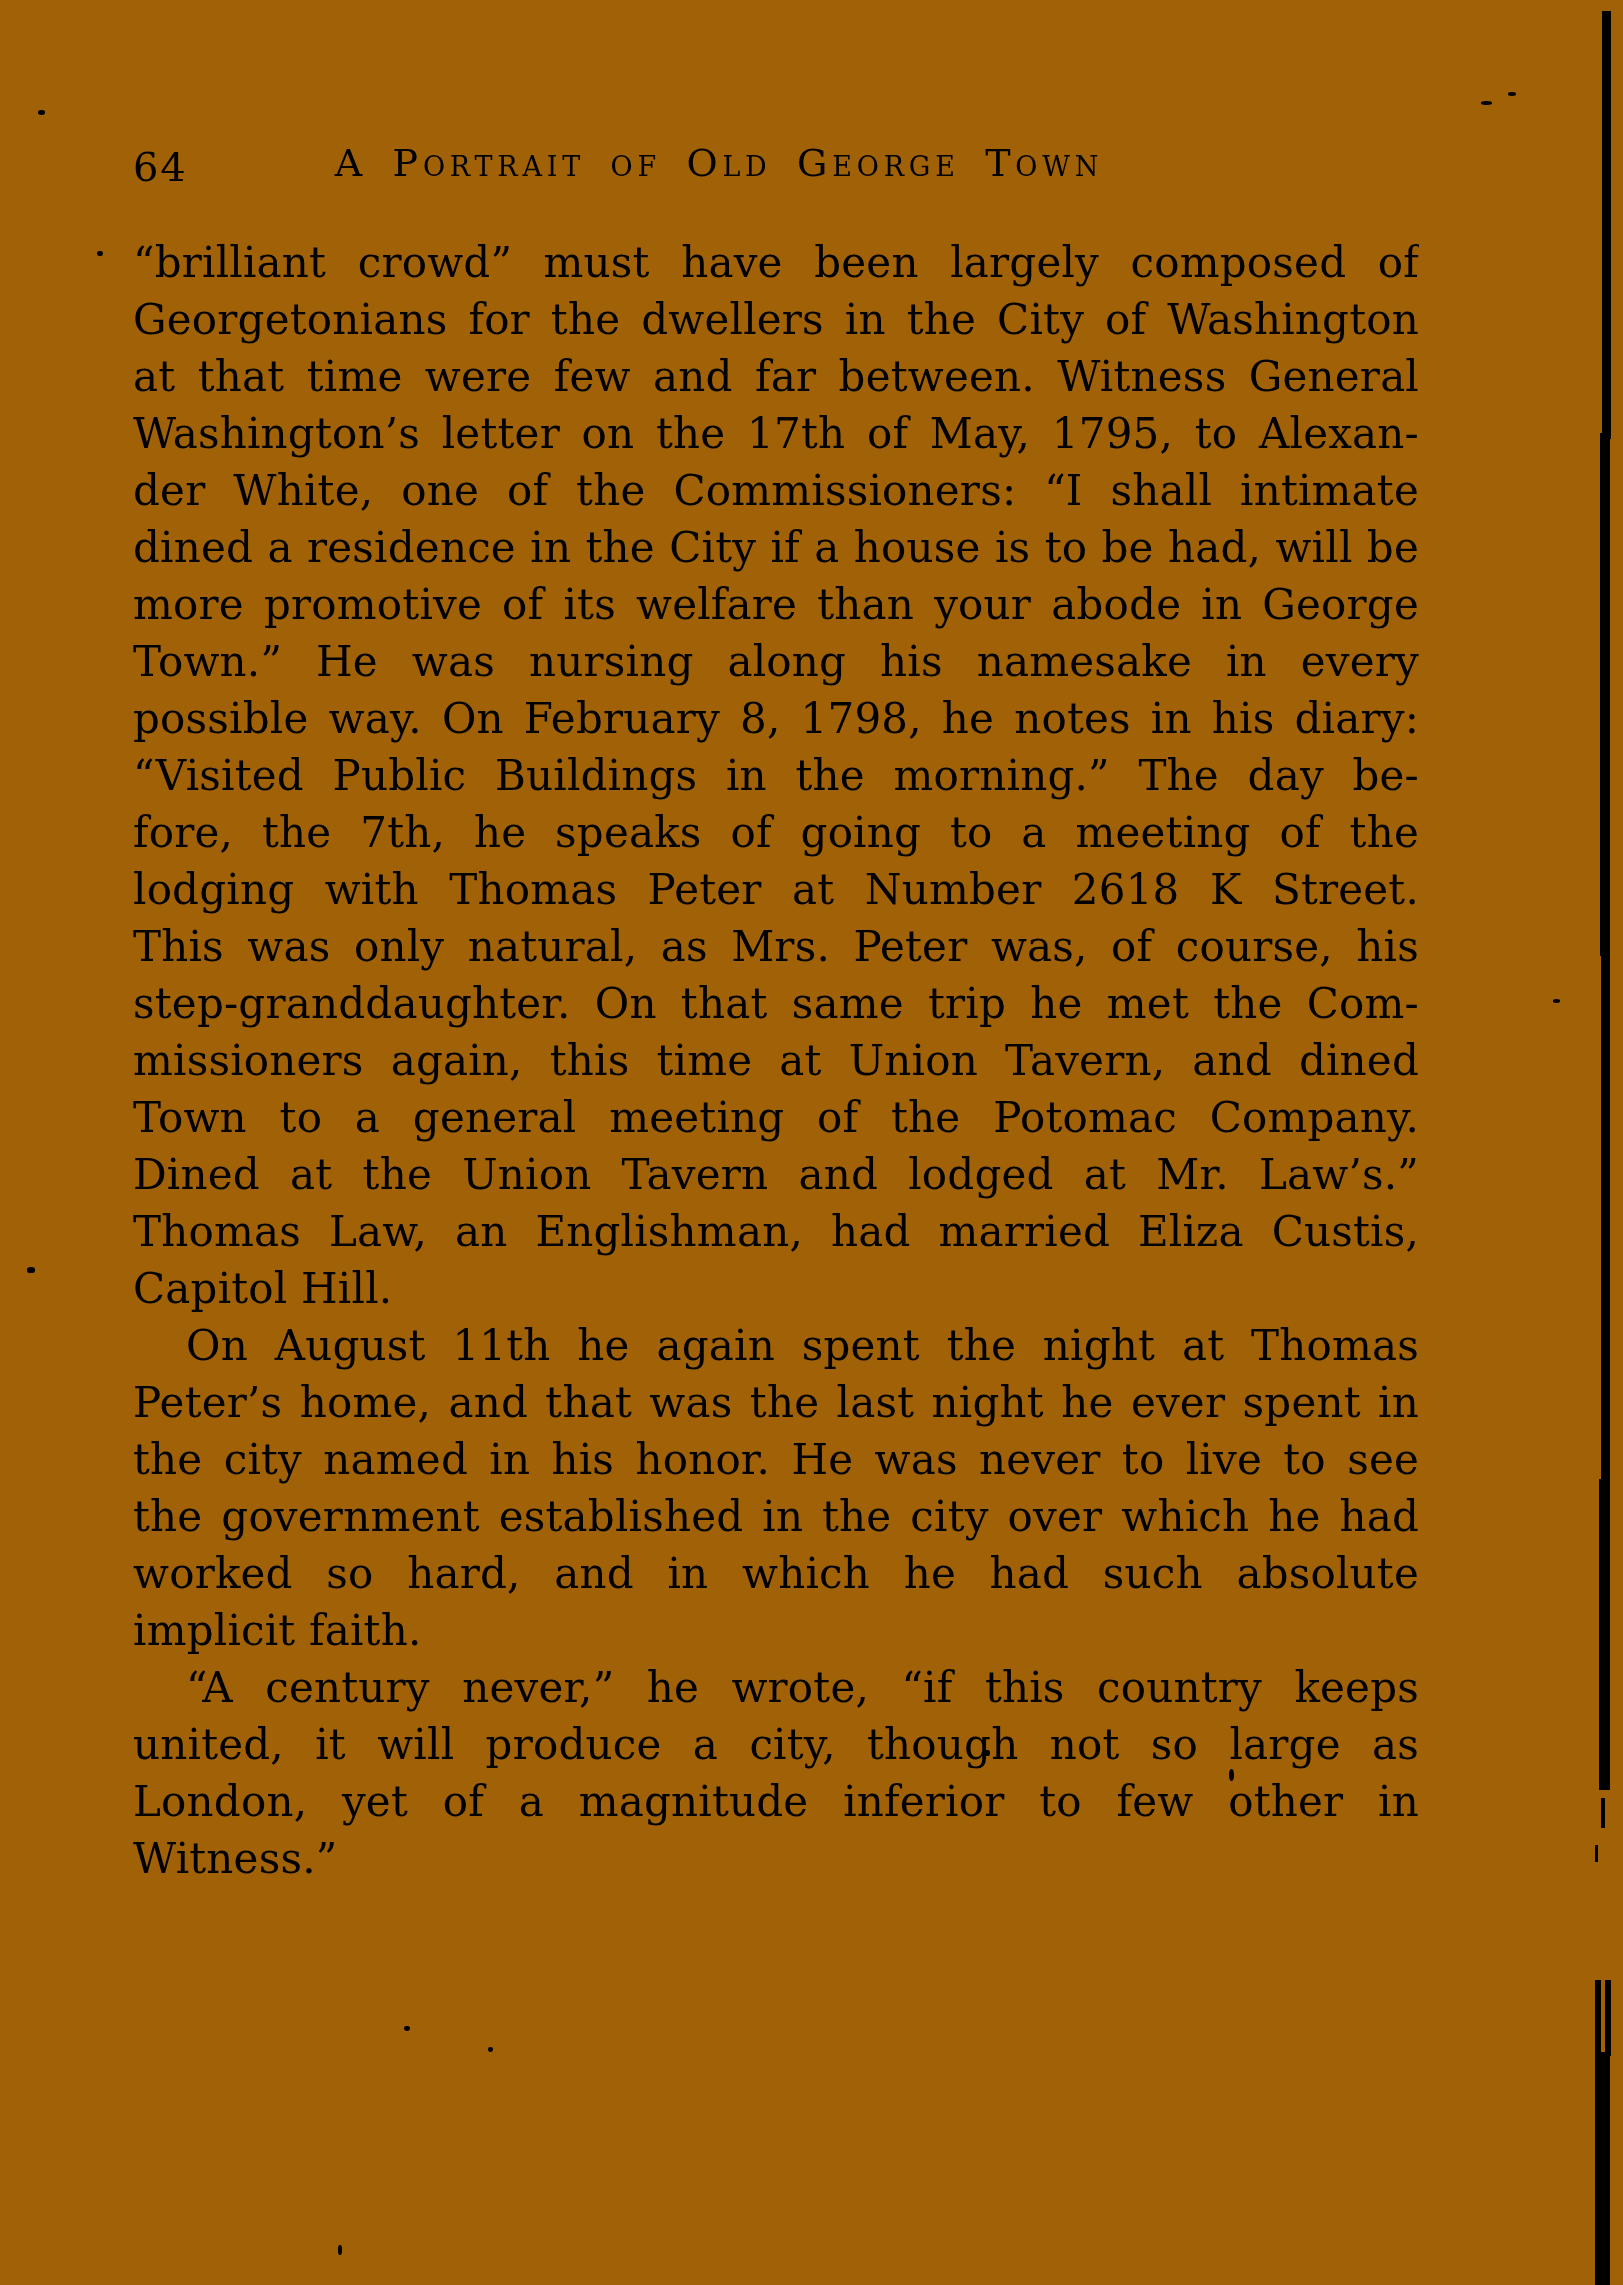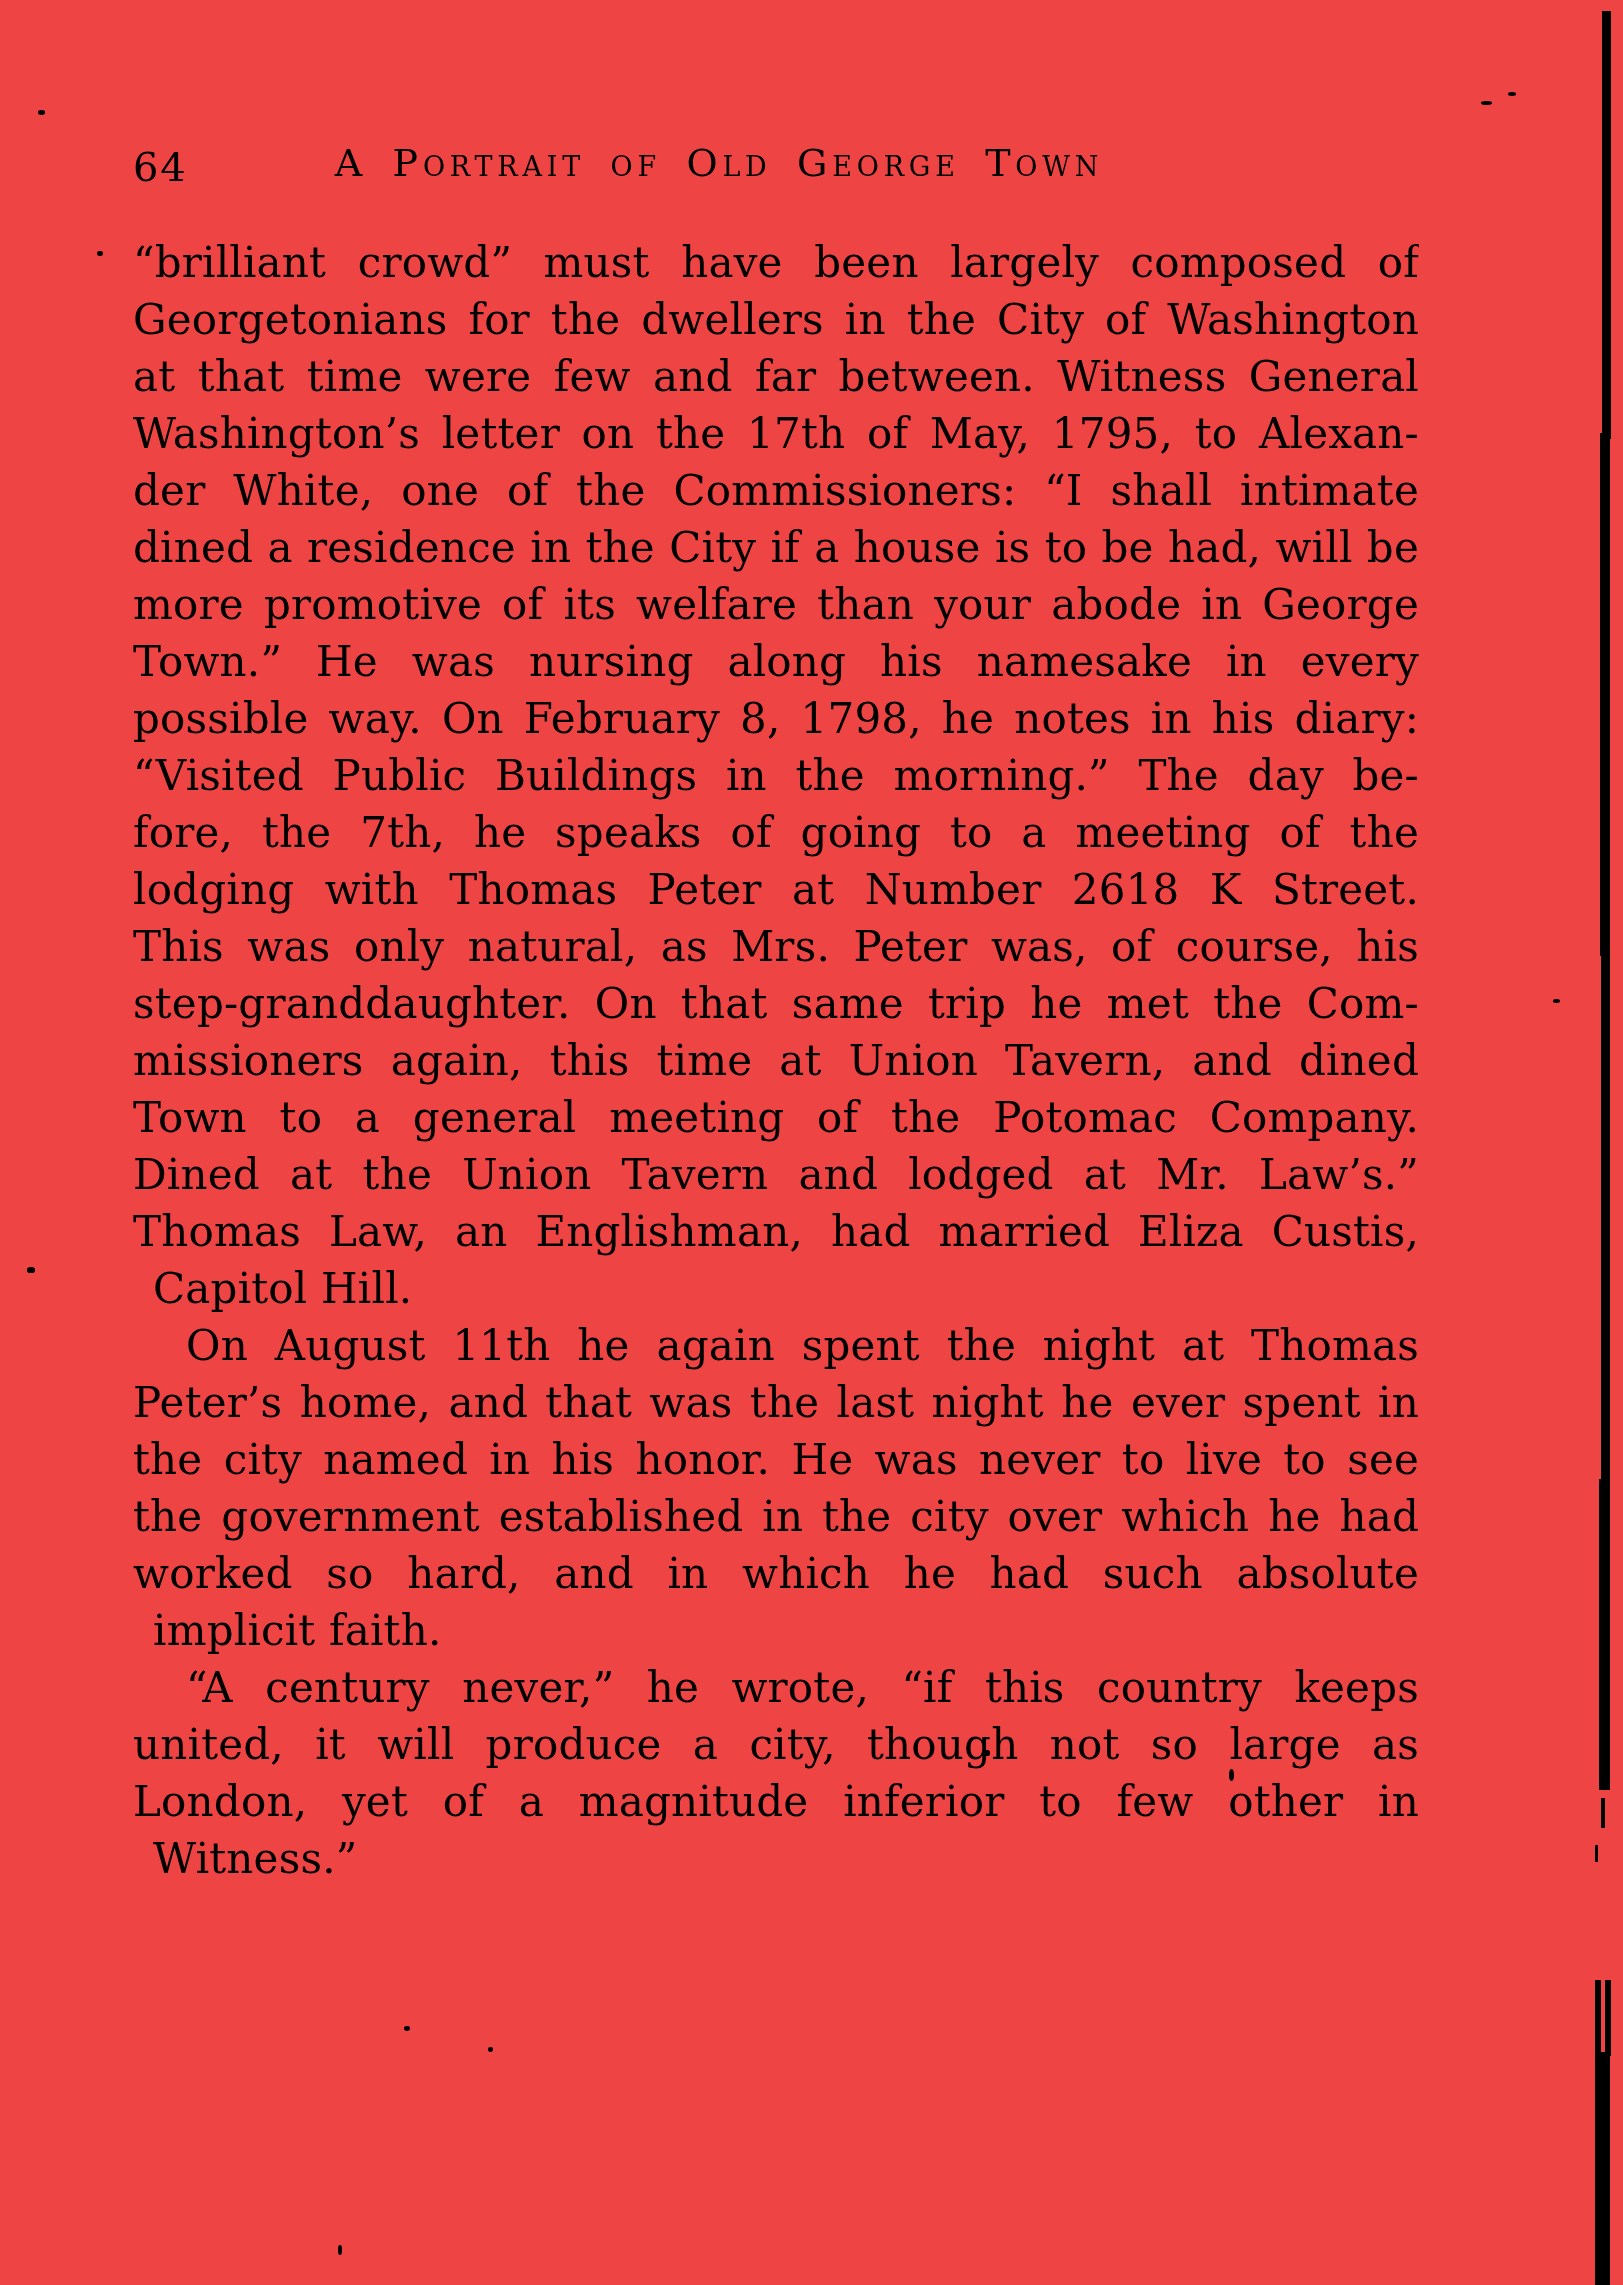--- a/index.html
+++ b/index.html
@@ -1,20 +1,20 @@
 <!DOCTYPE html>
 <html style="font-size:15px"><head>
 <meta charset="utf-8">
 <style>
   html, body { margin: 0; padding: 0; background: #e8e8e8; }
   .page {
     position: relative;
     width: 1624px;
     height: 2286px;
-    background: #ef4444;
+    background: #a16207;
     overflow: hidden;
     font-family: "DejaVu Serif", "Liberation Serif", serif;
     color: #000;
   }
   .running-header {
     position: absolute;
     top: 141px;
     left: 133px;
     width: 1286px;
     height: 49px;
@@ -48,21 +48,20 @@
   .para { margin: 0; padding: 0; }
   .line {
     height: 57px;
     text-align: justify;
     text-align-last: justify;
     white-space: normal;
     overflow: hidden;
   }
   .line.last {
     text-align-last: left;
-    margin-left: 20px;
   }
   .para.indented .line:first-child { text-indent: 53px; }
 
   
   .bind-seg {
     position: absolute;
     background: #000;
   }
   .speck {
     position: absolute;

